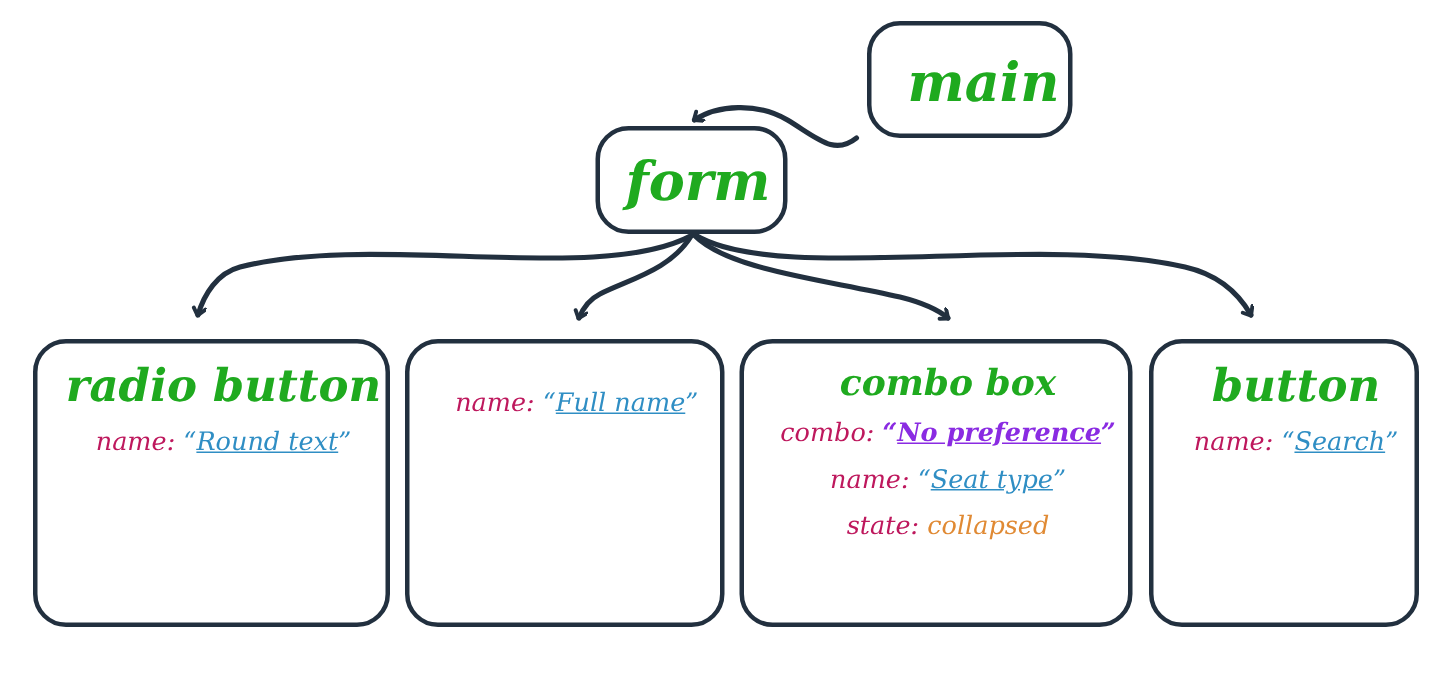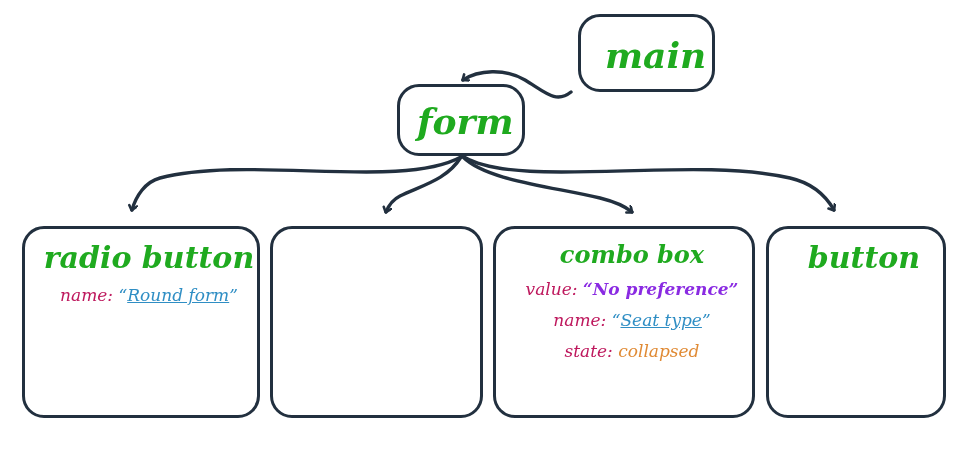--- a/index.html
+++ b/index.html
@@ -70,20 +70,21 @@
   .val-quote {
     color: #2f8ec4;
     text-decoration: none;
   }
   .val-state {
     color: #e08a34;
   }
   .val-value {
     color: #8a2be2;
     font-weight: bold;
+    text-decoration: underline;
   }
   .val-value-quote {
     color: #8a2be2;
     font-weight: bold;
   }
 
   
   #node-main {
     left: 562px;
     top: 14px;
@@ -182,53 +183,61 @@
   <div class="node" id="node-form">
     <div class="node-title">form</div>
   </div>
 
   <div class="node" id="node-radio">
     <div class="leaf-inner">
       <div class="node-title">radio button</div>
 
       <div class="prop">
         <span class="prop-key">name:</span>
-        <span class="val-quote">“</span><span class="prop-val val-name">Round form</span><span class="val-quote">”</span>
+        <span class="val-quote">“</span><span class="prop-val val-name">Round text</span><span class="val-quote">”</span>
       </div>
 
     </div>
   </div>
 
   <div class="node" id="node-edit">
     <div class="leaf-inner">
 
+      <div class="prop">
+        <span class="prop-key">name:</span>
+        <span class="val-quote">“</span><span class="prop-val val-name">Full name</span><span class="val-quote">”</span>
+      </div>
     </div>
   </div>
 
   <div class="node" id="node-combo">
     <div class="leaf-inner">
       <div class="node-title">combo box</div>
 
       <div class="prop">
-        <span class="prop-key">value:</span>
+        <span class="prop-key">combo:</span>
         <span class="val-value-quote">“</span><span class="prop-val val-value">No preference</span><span class="val-value-quote">”</span>
       </div>
 
       <div class="prop">
         <span class="prop-key">name:</span>
         <span class="val-quote">“</span><span class="prop-val val-name">Seat type</span><span class="val-quote">”</span>
       </div>
 
       <div class="prop">
         <span class="prop-key">state:</span>
         <span class="prop-val val-state">collapsed</span>
       </div>
     </div>
   </div>
 
   <div class="node" id="node-button">
     <div class="leaf-inner">
       <div class="node-title">button</div>
 
+      <div class="prop">
+        <span class="prop-key">name:</span>
+        <span class="val-quote">“</span><span class="prop-val val-name">Search</span><span class="val-quote">”</span>
+      </div>
     </div>
   </div>
 
 </div>
 
 </body></html>

